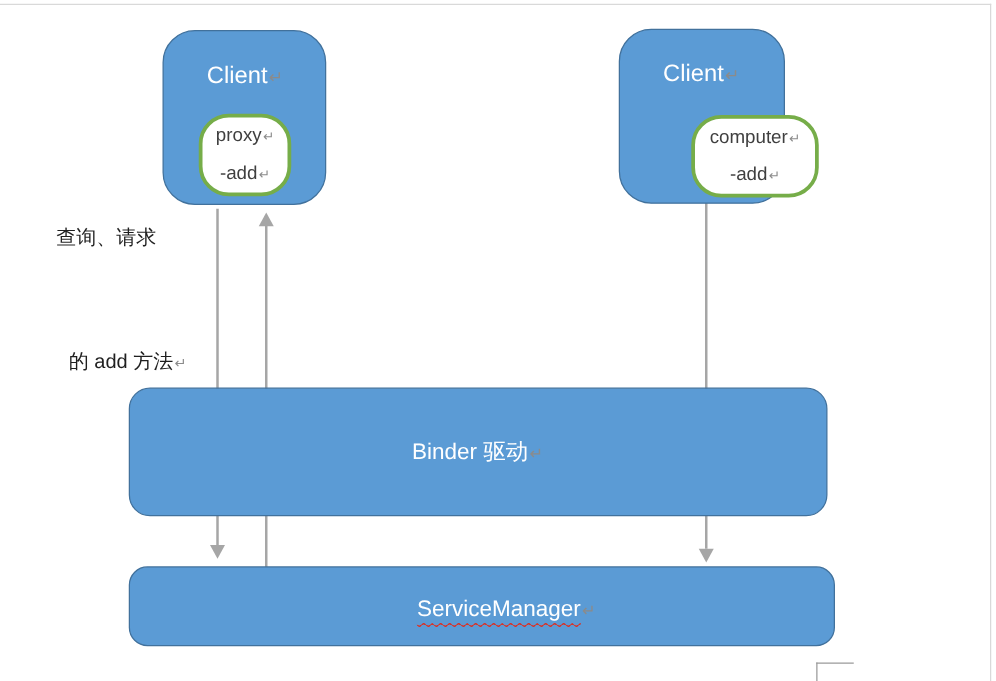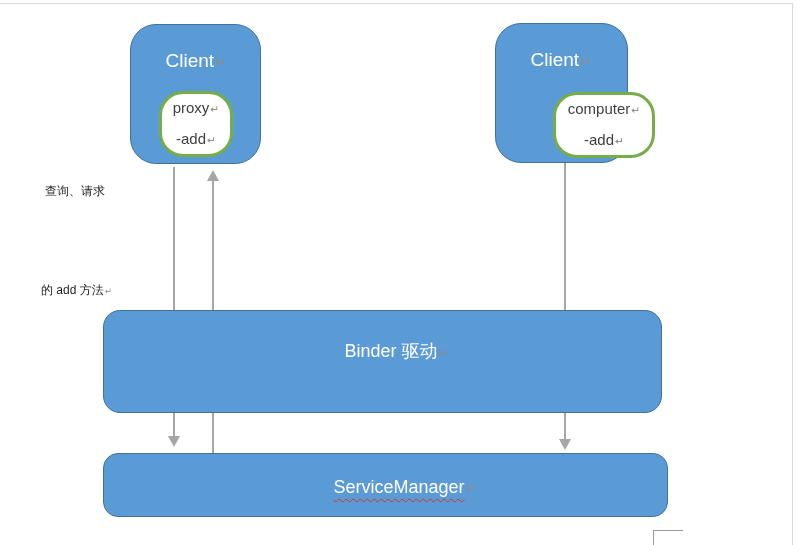--- a/index.html
+++ b/index.html
@@ -27,21 +27,21 @@
     border:3px solid var(--inner_green_border); border-radius:24px;
     display:flex; flex-direction:column; align-items:center; justify-content:center;
     color:var(--inner_text); font-size:15px; line-height:29px;
   }
   .ret {
     color:var(--return_mark); font-size:0.72em; margin-left:1px;
     font-family:"DejaVu Sans",sans-serif;
   }
   .annot {
     position:absolute; transform:translateY(-50%); white-space:nowrap;
-    color:var(--annotation_text); font-size:12px;
+    color:var(--annotation_text); font-size:16px;
   }
   .arrow-line { position:absolute; width:2px; background:var(--arrow_gray); }
   .head-down {
     position:absolute; width:0; height:0;
     border-left:6px solid transparent; border-right:6px solid transparent;
     border-top:11px solid var(--arrow_gray);
   }
   .head-up {
     position:absolute; width:0; height:0;
     border-left:6px solid transparent; border-right:6px solid transparent;
@@ -91,28 +91,28 @@
   <div class="shape" style="left:495px; top:23px; width:133px; height:140px; border-radius:26px;"></div>
   <div class="shape-label" style="left:561px; top:60px; font-size:19px;">
     <span>Client</span><span class="ret">↵</span>
   </div>
   <div class="inner-box" style="left:513px; top:92px; width:102px; height:66px;margin-left:40px;">
     <div><span>computer</span><span class="ret">↵</span></div>
     <div><span>-add</span><span class="ret">↵</span></div>
   </div>
 
   <div class="annot" style="left:45px; top:191px;">查询、请求</div>
-  <div class="annot" style="left:41px; top:290px;">
+  <div class="annot" style="left:55px; top:290px;">
     <span>的 add 方法</span><span class="ret">↵</span>
   </div>
 
 
 
   <div class="shape" style="left:103px; top:310px; width:559px; height:103px; border-radius:17px;"></div>
-  <div class="shape-label" style="left:382px; top:351px; font-size:18px;margin-left:15px;">
+  <div class="shape-label" style="left:382px; top:361px; font-size:18px;">
     <span>Binder 驱动</span><span class="ret">↵</span>
   </div>
 
   <div class="shape" style="left:103px; top:453px; width:565px; height:64px; border-radius:15px;"></div>
   <div class="shape-label" style="left:385px; top:487px; font-size:18px;">
     <span class="sm-word">ServiceManager</span><span class="ret">↵</span>
   </div>
 
 </div>
 

